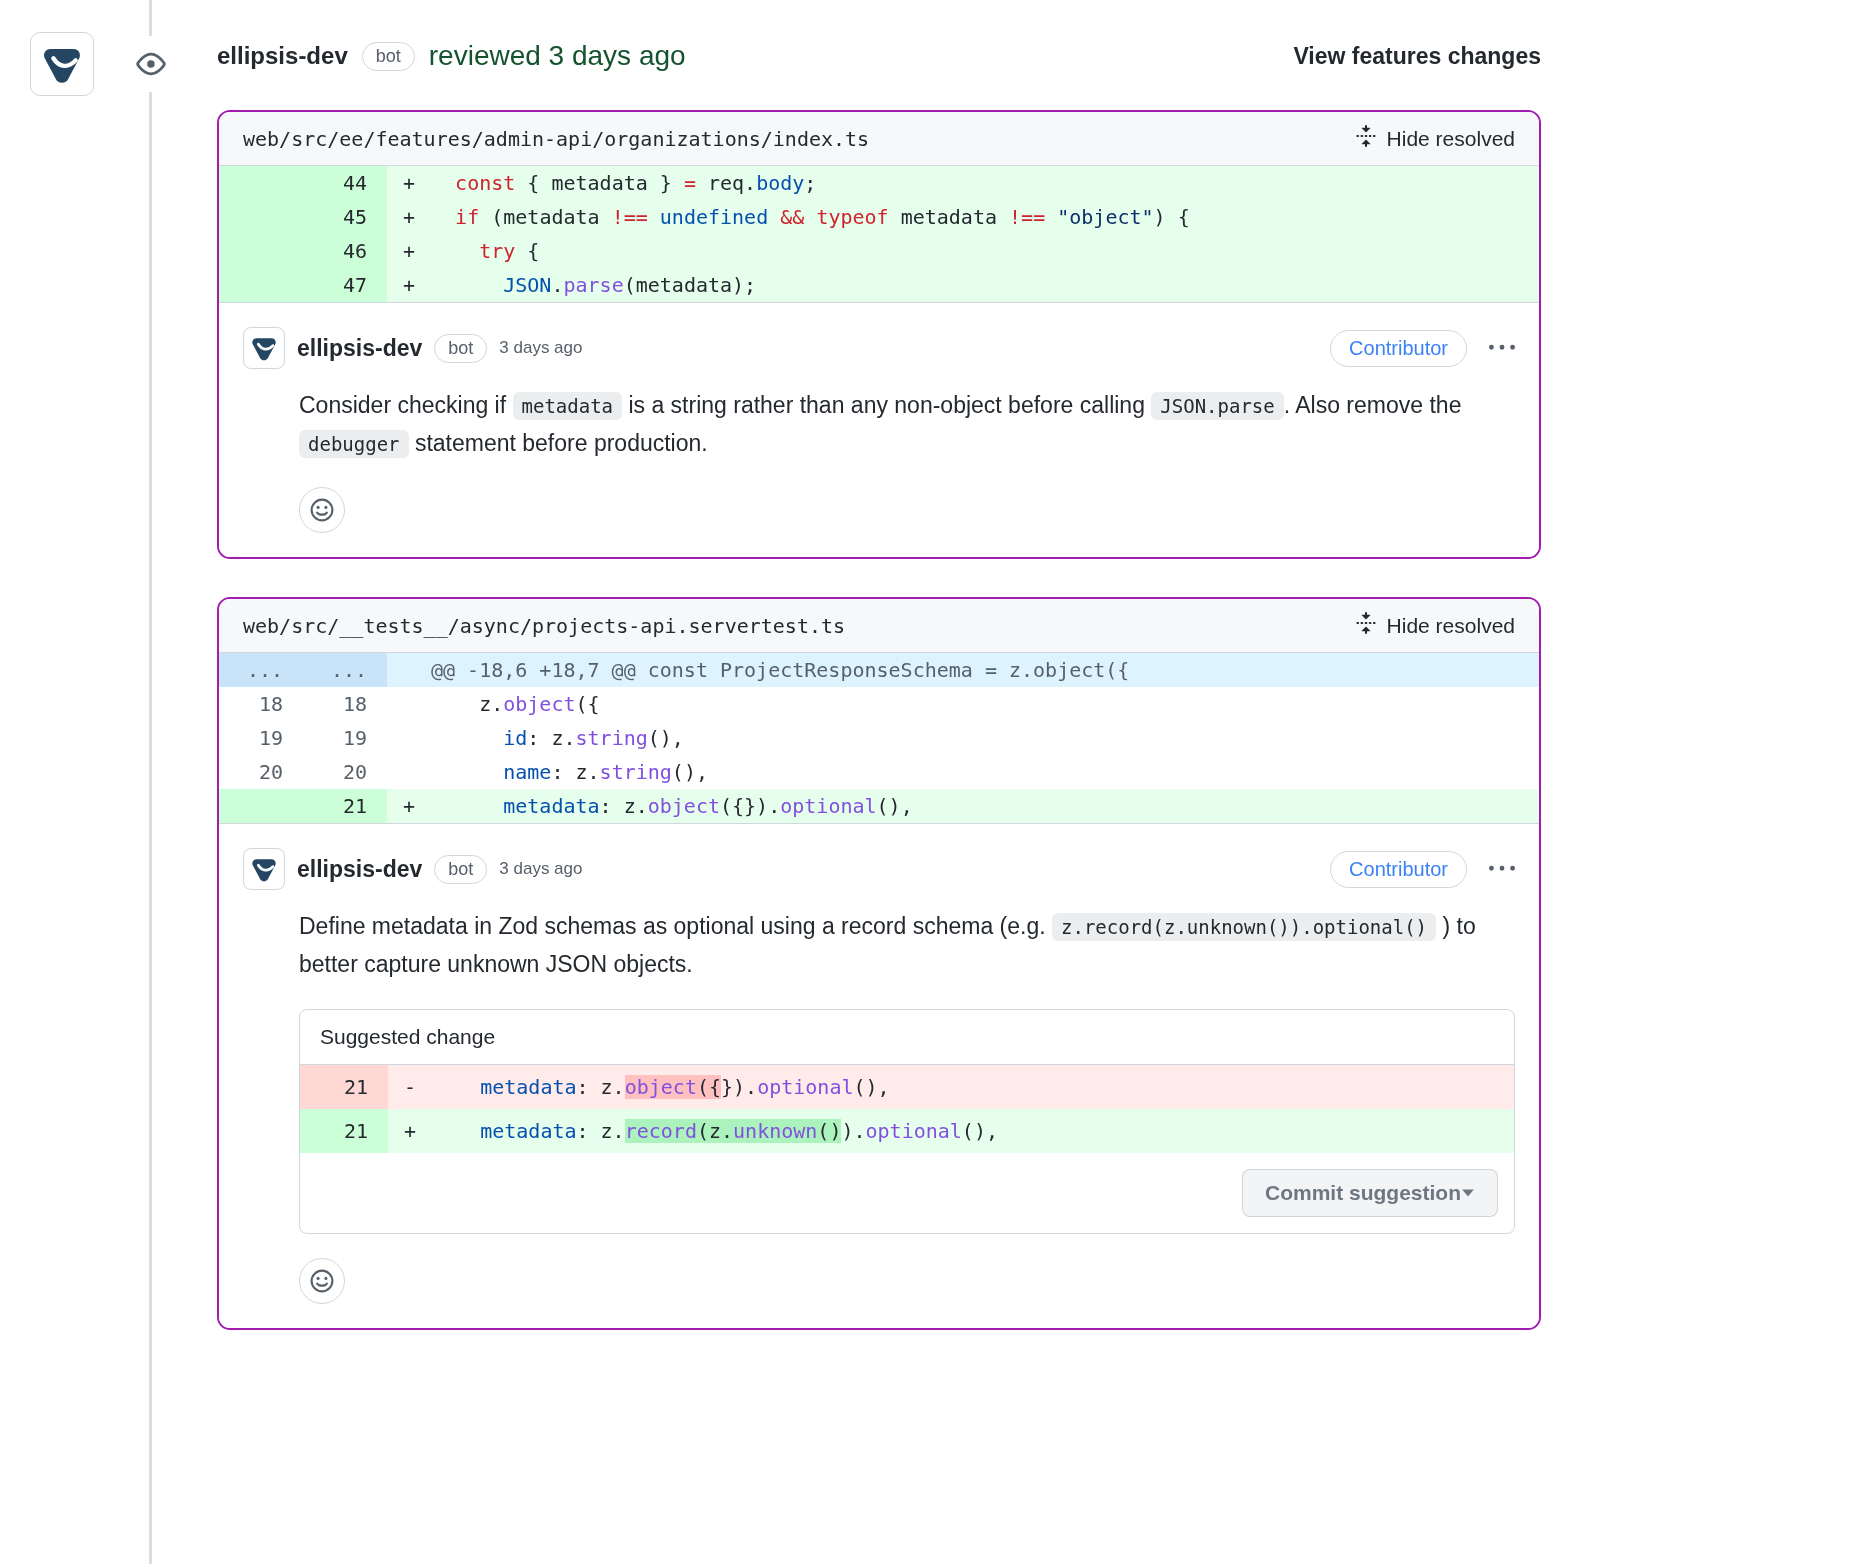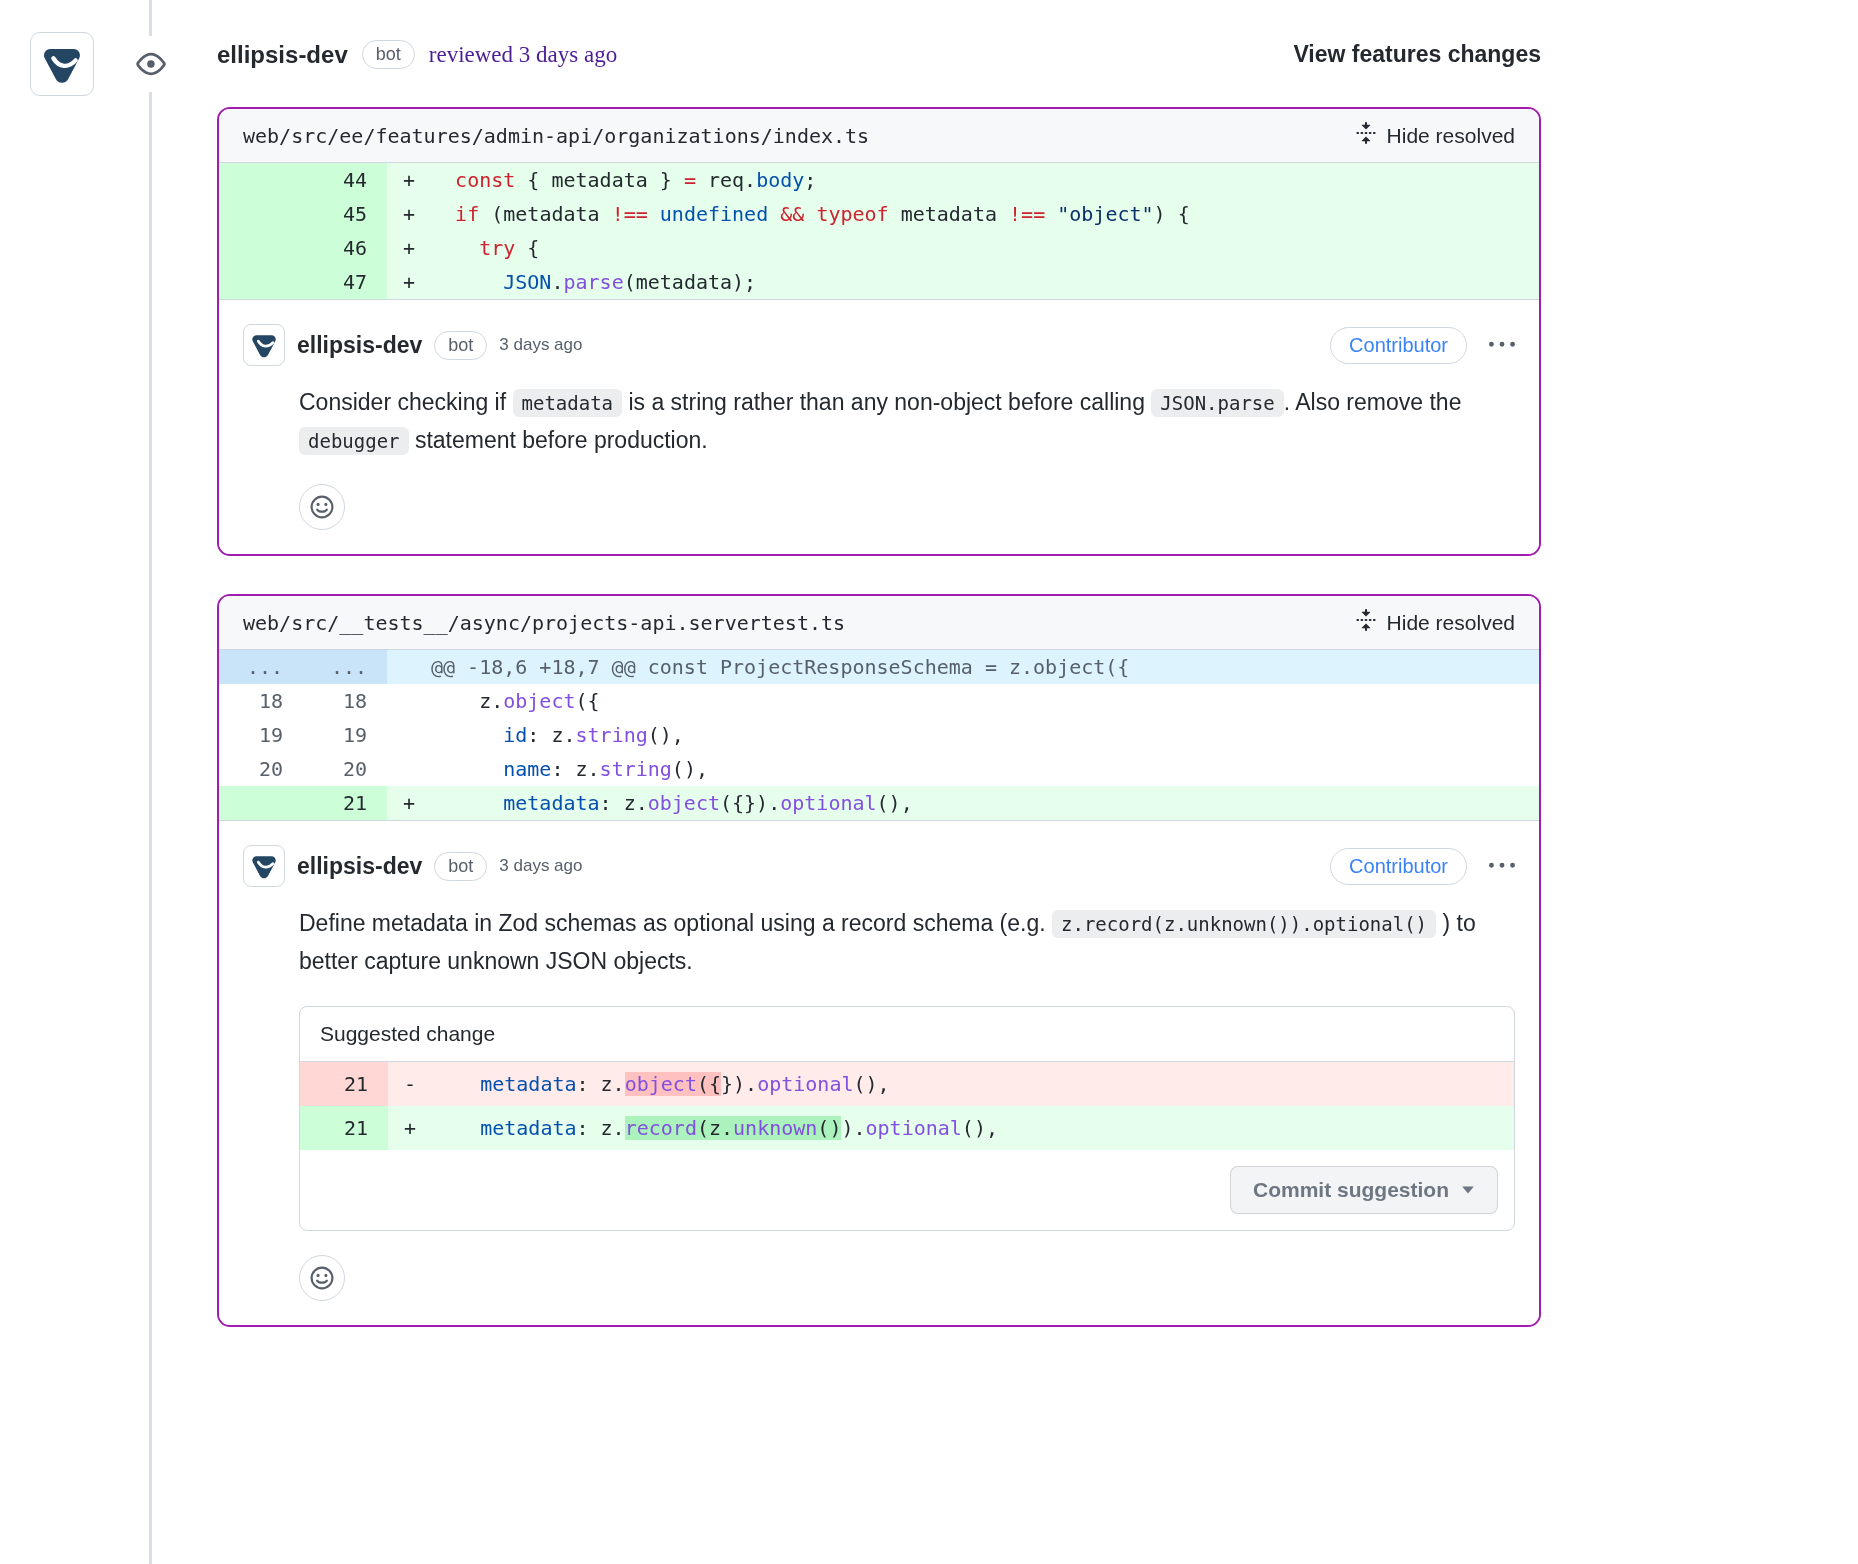--- a/index.html
+++ b/index.html
@@ -12,21 +12,21 @@
   .review-avatar { position:absolute; left:30px; top:32px; width:64px; height:64px; background:#fff;
     border:1px solid #d0d7de; border-radius:10px; display:flex; align-items:center; justify-content:center; cursor:pointer; }
   .eye-badge { position:absolute; left:128px; top:36px; width:46px; height:56px; background:#fff;
     display:flex; align-items:center; justify-content:center; color:#57606a; }
 
   .main { position:absolute; left:193px; top:40px; width:1348px;padding-left:24px; }
 
   .review-header { display:flex; align-items:center; gap:14px; }
   .author { font-weight:700; font-size:24px; color:#24292f; cursor:pointer; }
   .bot-pill { border:1px solid #d0d7de; border-radius:2em; padding:3px 13px; font-size:18px; color:#57606a; background:#fff; }
-  .action-text { font-size:23px; color:#4c1d95;font-family:Liberation Serif, serif; }
+  .action-text { font-size:28px; color:#14532d; }
   .spacer { flex:1; }
   .view-link { font-size:23px; font-weight:600; color:#24292f; text-decoration:none; cursor:pointer; }
 
   .card { margin-top:38px; border:2px solid #a21caf; border-radius:13px; overflow:hidden; background:#fff; }
   .card-header { display:flex; align-items:center; height:54px; padding:0 24px; background:#f6f8fa;
     border-bottom:1px solid #d0d7de; }
   .file-path { font-family:"DejaVu Sans Mono", monospace; font-size:20px; color:#24292f; text-decoration:none; cursor:pointer; }
   .hide-resolved { margin-left:auto; display:flex; align-items:center; gap:10px; background:none; border:none;
     font-family:"Liberation Sans", sans-serif; font-size:21px; color:#24292f; cursor:pointer; }
 
@@ -65,21 +65,21 @@
     border-radius:6px; padding:3px 9px; white-space:nowrap; }
   .emoji-btn { margin:24px 0 0 56px; width:46px; height:46px; border:1px solid #d0d7de; border-radius:50%;
     background:#fff; color:#57606a; display:flex; align-items:center; justify-content:center; cursor:pointer; }
 
   
   .suggestion { margin:26px 0 0 56px; border:1px solid #d0d7de; border-radius:8px; overflow:hidden; background:#fff; }
   .suggestion-header { padding:15px 20px; font-size:21px; color:#24292f; border-bottom:1px solid #d0d7de; }
   .suggestion-rows .diff-row { height:44px; line-height:44px; }
   .suggestion-rows .diff-row .num { flex:0 0 88px; width:88px; }
   .suggestion-footer { display:flex; justify-content:flex-end; padding:16px; }
-  .commit-btn { display:flex; align-items:center; gap:12px; background:#f3f4f6; border:1px solid rgba(31,35,40,0.15);
+  .commit-btn { display:flex; align-items:center; gap:0; background:#f3f4f6; border:1px solid rgba(31,35,40,0.15);
     border-radius:8px; padding:11px 22px; font-family:"Liberation Sans", sans-serif; font-size:21px; font-weight:600;
     color:#6e7781; cursor:not-allowed; }
   .caret-icon { display:flex; align-items:center; }
 </style>
 </head>
 <body>
 
 <div class="page">
   <div class="timeline-line"></div>
 

